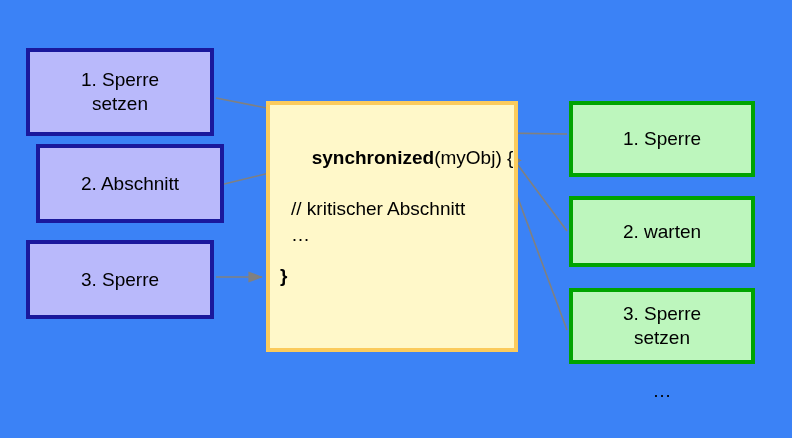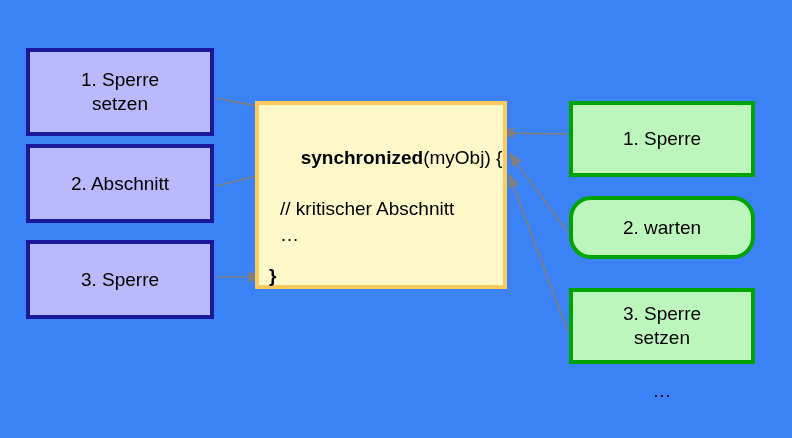--- a/index.html
+++ b/index.html
@@ -111,42 +111,42 @@
     <line x1="567" y1="134" x2="500" y2="133" stroke="#808080" stroke-width="1.6" marker-end="url(#ah)"></line>
     <line x1="567" y1="231" x2="509" y2="153" stroke="#808080" stroke-width="1.6" marker-end="url(#ah)"></line>
     <line x1="567" y1="330" x2="509" y2="174" stroke="#808080" stroke-width="1.6" marker-end="url(#ah)"></line>
   </svg>
 
   <div class="node blue-box" style="left:26px; top:48px; width:188px; height:88px;">
     <span class="node-line">1. Sperre</span>
     <span class="node-line">setzen</span>
   </div>
 
-  <div class="node blue-box" style="left:26px; top:144px; width:188px; height:79px;">
+  <div class="node blue-box" style="left:36px; top:144px; width:188px; height:79px;">
     <span class="node-line">2. Abschnitt</span>
   </div>
 
   <div class="node blue-box" style="left:26px; top:240px; width:188px; height:79px;">
     <span class="node-line">3. Sperre</span>
   </div>
 
-  <div class="code-box" style="left:255px; top:101px; width:252px; height:188px;">
+  <div class="code-box" style="left:266px; top:101px; width:252px; height:251px;">
     <div class="code-line">
       <span class="code-kw">synchronized</span><span>(myObj) {</span>
     </div>
     <div class="code-line code-indent">// kritischer Abschnitt</div>
     <div class="code-line code-indent">…</div>
     <div class="code-close">}</div>
   </div>
 
   <div class="node green-box" style="left:569px; top:101px; width:186px; height:76px;">
     <span class="node-line">1. Sperre</span>
   </div>
 
-  <div class="node green-box" style="left:569px; top:196px; width:186px; height:63px;border-radius:22px;">
+  <div class="node green-box" style="left:569px; top:196px; width:186px; height:71px;">
     <span class="node-line">2. warten</span>
   </div>
 
   <div class="node green-box" style="left:569px; top:288px; width:186px; height:76px;">
     <span class="node-line">3. Sperre</span>
     <span class="node-line">setzen</span>
   </div>
 
   <div class="ellipsis-note" style="left:569px; top:380px; width:186px;">…</div>
 

